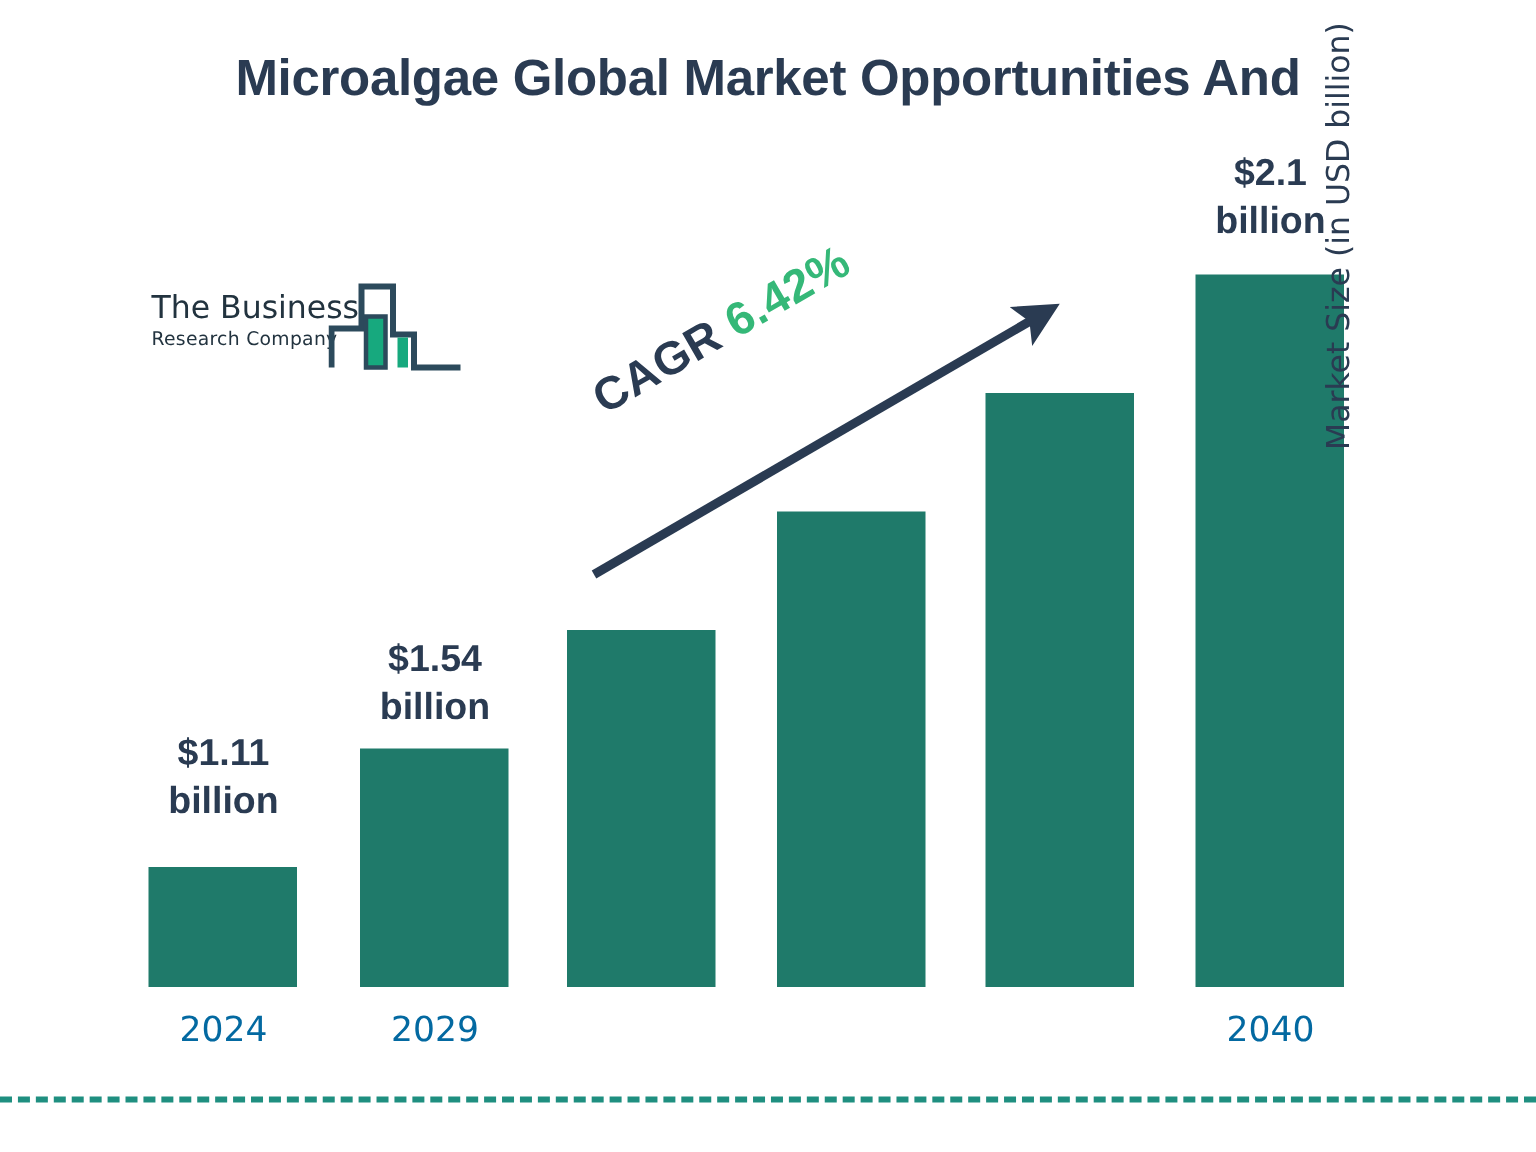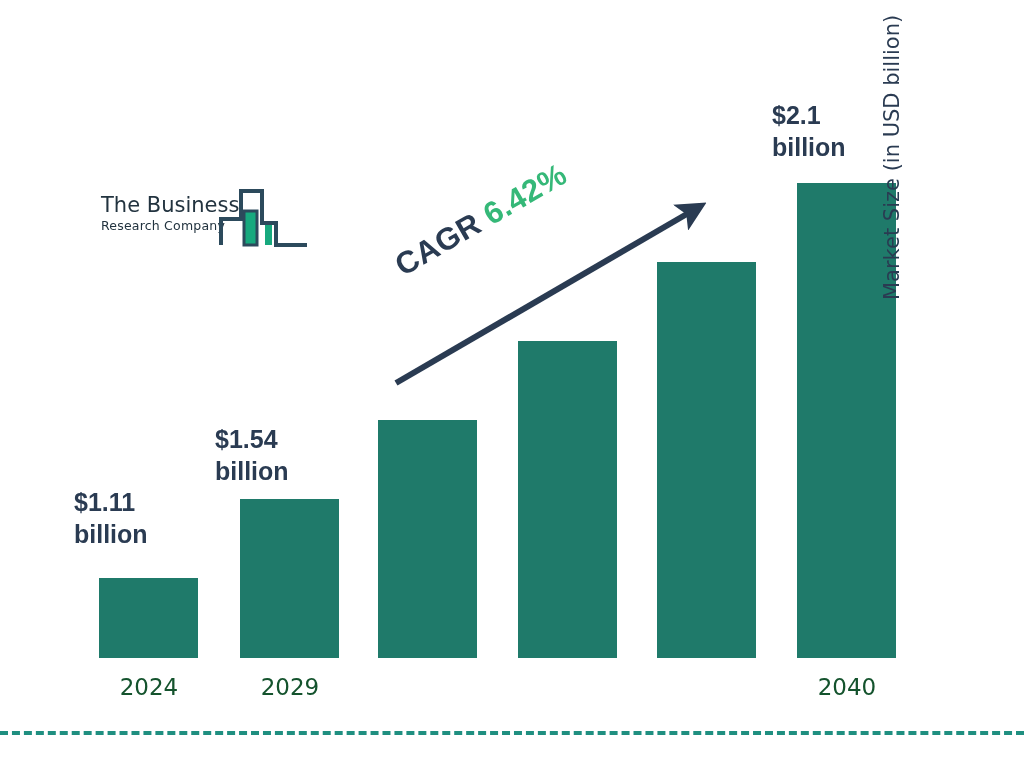--- a/index.html
+++ b/index.html
@@ -56,31 +56,32 @@
   .plot{
     position:absolute;
     left:0;top:0;width:1024px;height:768px;
   }
   .bar{
     position:absolute;
     background:#1f7a6a;
   }
   .bar-value{
     position:absolute;
+    text-align:center;
     font-size:25px;
     font-weight:bold;
     line-height:1.28;
     color:#2a3b52;
     white-space:nowrap;
   }
   .x-label{
     position:absolute;
     text-align:center;
     font-size:23px;
-    color:#14532d;
+    color:#0369a1;
     font-family:"DejaVu Sans", sans-serif;
     white-space:nowrap;
   }
 
   
   .cagr-label{
     position:absolute;
     left:398px; top:250px;
     transform:rotate(-30deg);
     transform-origin:left center;
@@ -112,20 +113,21 @@
     width:1024px; height:0;
     border-top:4px dashed #1f8f80;
   }
 </style>
 </head>
 <body>
 
 <div id="canvas">
 
   <div class="chart-title">
+    <span class="line">Microalgae Global Market Opportunities And</span>
   </div>
 
   <div class="logo">
     <div class="logo-text-wrap">
       <div class="logo-line1">The Business</div>
       <div class="logo-line2">Research Company</div>
     </div>
     <div class="logo-mark">
       <svg width="90" height="68" viewBox="0 0 90 68">
 

